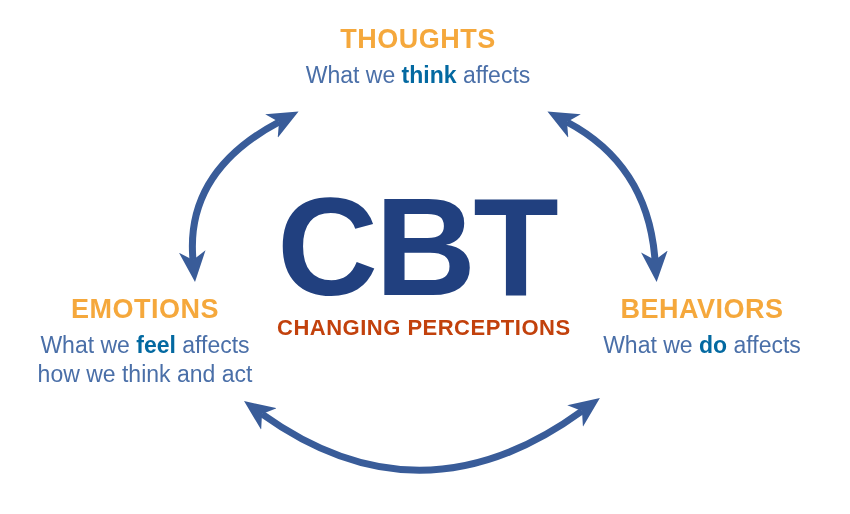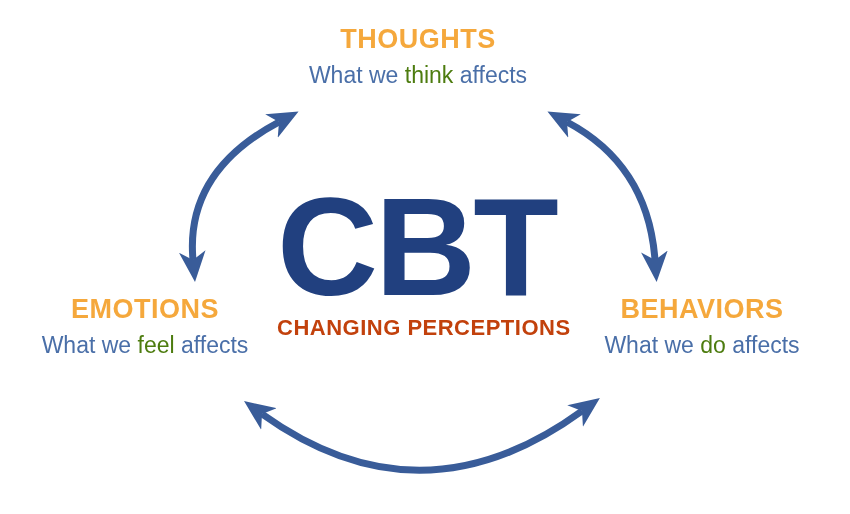--- a/index.html
+++ b/index.html
@@ -36,22 +36,22 @@
     letter-spacing: 0.5px;
     margin-bottom: 7px;
   }
   .node-desc {
     color: #4A6FA8;
     font-size: 23px;
     line-height: 29px;
     font-weight: 500;
   }
   .node-desc b {
-    color: #4d7c0f;
-    font-weight: normal;
+    color: #0369a1;
+    font-weight: bold;
   }
   .node-thoughts  { left: 268px; top: 24px;  }
   .node-emotions  { left: -5px;  top: 294px; }
   .node-behaviors { left: 552px; top: 294px; }
   .center-block {
     position: absolute;
     left: 277px;
     top: 180px;
     width: 300px;
     text-align: left;
@@ -102,20 +102,21 @@
 
   <div class="center-block">
     <div class="cbt-title">CBT</div>
     <div class="cbt-subtitle">CHANGING PERCEPTIONS</div>
   </div>
 
   <div class="node node-emotions">
     <div class="node-title">EMOTIONS</div>
     <div class="node-desc">
       <span>What we </span><b>feel</b><span> affects</span><br>
+      <span>how we think and act</span>
     </div>
   </div>
 
   <div class="node node-behaviors">
     <div class="node-title">BEHAVIORS</div>
     <div class="node-desc">
       <span>What we </span><b>do</b><span> affects</span><br>
     </div>
   </div>
 

